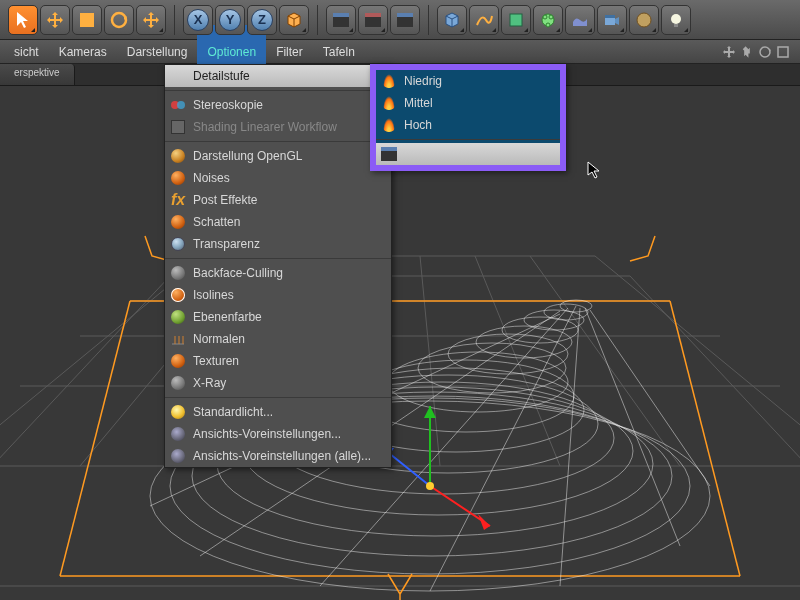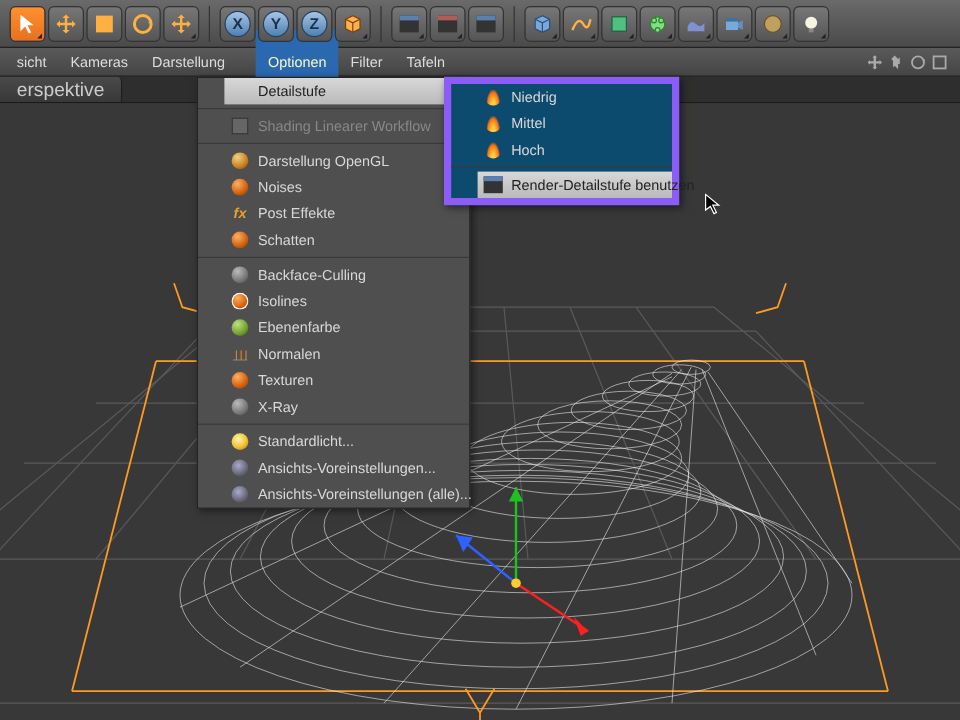--- a/index.html
+++ b/index.html
@@ -11,47 +11,47 @@
 .tool-sep { width: 1px; height: 30px; background: #333; margin: 0 2px; }
 .tool-btn { width: 30px; height: 30px; border-radius: 5px; background: linear-gradient(#777, #555); border: 1px solid #333; display: flex; align-items: center; justify-content: center; cursor: pointer; position: relative; }
 .tool-btn.active { background: linear-gradient(#ff9030, #e87020); }
 .tool-btn .circle-letter { width: 22px; height: 22px; border-radius: 50%; background: linear-gradient(#a5c5e5, #5080b0); color: #1a3050; display: flex; align-items: center; justify-content: center; font-weight: bold; font-size: 13px; border: 1px solid #2a4060; }
 .icon-svg { width: 20px; height: 20px; }
 .small-tri { position: absolute; bottom: 2px; right: 2px; width: 0; height: 0; border-left: 4px solid transparent; border-bottom: 4px solid #222; }
 
 
 .menubar { background: linear-gradient(#5a5a5a, #454545); height: 24px; display: flex; align-items: center; padding: 0 4px; border-bottom: 1px solid #222; }
 .menu-item { padding: 20px 10px; font-size: 12px; color: #ddd; cursor: pointer; }
-.menu-item.open { background: #2a68b0; color: #fef9c3; margin-left: 16px; }
+.menu-item.open { background: #2a68b0; color: #5eead4; }
 .menu-right { margin-left: auto; display: flex; gap: 4px; padding-right: 6px; }
 
 
 .tabbar { background: #2e2e2e; height: 22px; display: flex; border-bottom: 1px solid #1a1a1a; }
-.tab { background: linear-gradient(#4a4a4a, #383838); padding: 3px 14px; font-size: 16px; color: #ccc; border-right: 1px solid #1a1a1a; border-top-right-radius: 4px; }
+.tab { background: linear-gradient(#4a4a4a, #383838); padding: 3px 14px; font-size: 10px; color: #ccc; border-right: 1px solid #1a1a1a; border-top-right-radius: 4px; }
 
 
 .viewport { position: absolute; top: 86px; left: 0; right: 0; bottom: 0; background: #383838; overflow: hidden; }
 .grid-svg { position: absolute; top: 0; left: 0; width: 100%; height: 100%; }
 
 
 .dropdown { position: absolute; top: 64px; left: 164px; width: 228px; background: #4f4f4f; border: 1px solid #222; box-shadow: 2px 2px 6px rgba(0,0,0,0.5); z-index: 10; }
-.dd-item { display: flex; align-items: center; height: 22px; padding: 0 8px 0 4px; font-size: 12px; color: #d8d8d8; cursor: pointer; margin-left: 22px; }
+.dd-item { display: flex; align-items: center; height: 22px; padding: 0 8px 0 4px; font-size: 12px; color: #d8d8d8; cursor: pointer; }
 .dd-item.highlight { background: linear-gradient(#d8d8d8, #bababa); color: #222; }
 .dd-item .dd-icon { width: 18px; height: 18px; margin-right: 6px; display: flex; align-items: center; justify-content: center; border-radius: 2px; flex-shrink: 0; }
 .dd-item .arrow { margin-left: auto; width: 0; height: 0; border-top: 4px solid transparent; border-bottom: 4px solid transparent; border-left: 5px solid #222; }
 .dd-sep { height: 1px; background: #3a3a3a; margin: 3px 0; }
 .dd-item .dd-label { white-space: nowrap; }
 
 
 .submenu { position: absolute; top: 64px; left: 370px; width: 196px; background: #0c4a6e; border: 6px solid #8b5cf6; box-shadow: 2px 2px 6px rgba(0,0,0,0.5); z-index: 11; }
 
 
 .ico-sphere { width: 14px; height: 14px; border-radius: 50%; background: radial-gradient(circle at 35% 30%, #ffb060, #d06010 60%, #803000); }
 .ico-box { width: 14px; height: 14px; background: linear-gradient(#888, #555); border: 1px solid #333; }
-.ico-fx { font-size: 12px; font-style: italic; color: #e8a030; font-weight: bold; }
+.ico-fx { font-size: 16px; font-style: italic; color: #e8a030; font-weight: bold; }
 .ico-glass { width: 14px; height: 14px; border-radius: 50%; background: radial-gradient(circle at 35% 30%, #cce0f0, #88a8c0 50%, #506070); border: 1px solid #445; }
 .ico-grey { width: 14px; height: 14px; border-radius: 50%; background: radial-gradient(circle at 35% 30%, #bbb, #777 60%, #444); }
 .ico-tag { width: 14px; height: 12px; background: linear-gradient(#f0d080, #c89030); border-radius: 2px; }
 .ico-clapper { width: 16px; height: 14px; background: #333; border-top: 4px solid #5a7fb0; }
 .ico-flame { width: 12px; height: 14px; background: radial-gradient(ellipse at 50% 100%, #ffcc40 20%, #ff7010 55%, transparent 70%); border-radius: 50% 50% 50% 50% / 70% 70% 40% 40%; }
 .ico-light { width: 14px; height: 14px; border-radius: 50%; background: radial-gradient(circle at 40% 35%, #fff8b0, #f0c030 55%, #a07010); }
 .ico-gear { width: 14px; height: 14px; border-radius: 50%; background: radial-gradient(circle at 40% 35%, #aac, #667 60%, #334); }
 
 .cursor { position: absolute; top: 161px; left: 587px; z-index: 20; pointer-events: none; }
 </style>
@@ -295,20 +295,29 @@
   </svg>
 </div>
 
 <div class="dropdown">
   <div class="dd-item highlight">
     <span class="dd-icon"></span>
       <span class="dd-label">Detailstufe</span>
       <span class="arrow"></span>
   </div>
   <div class="dd-sep"></div>
+  <div class="dd-item">
+    <span class="dd-icon">
+        <svg width="16" height="12">
+          <circle cx="5" cy="6" r="4" fill="#d04040"></circle>
+          <circle cx="11" cy="6" r="4" fill="#40a0d0" opacity="0.8"></circle>
+        </svg>
+      </span>
+    <span class="dd-label">Stereoskopie</span>
+  </div>
   <div class="dd-item" style="color:#888">
     <span class="dd-icon">
         <div class="ico-box" style="background:#666"></div>
       </span>
     <span class="dd-label">Shading Linearer Workflow</span>
   </div>
   <div class="dd-sep"></div>
   <div class="dd-item">
     <span class="dd-icon">
         <div class="ico-sphere" style="background:radial-gradient(circle at 35% 30%,#f5d080,#c88020 60%,#704010)"></div>
@@ -325,20 +334,26 @@
     <span class="dd-icon">
         <span class="ico-fx">fx</span>
       </span>
     <span class="dd-label">Post Effekte</span>
   </div>
   <div class="dd-item">
     <span class="dd-icon">
         <div class="ico-sphere"></div>
       </span>
     <span class="dd-label">Schatten</span>
+  </div>
+  <div class="dd-item">
+    <span class="dd-icon">
+        <div class="ico-glass"></div>
+      </span>
+    <span class="dd-label">Transparenz</span>
   </div>
   <div class="dd-sep"></div>
   <div class="dd-item">
     <span class="dd-icon">
         <div class="ico-grey"></div>
       </span>
     <span class="dd-label">Backface-Culling</span>
   </div>
   <div class="dd-item">
     <span class="dd-icon">
@@ -413,19 +428,18 @@
     <span class="dd-icon">
         <div class="ico-flame"></div>
       </span>
     <span class="dd-label">Hoch</span>
   </div>
   <div class="dd-sep"></div>
   <div class="dd-item highlight">
     <span class="dd-icon">
         <div class="ico-clapper"></div>
       </span>
-    <span class="dd-label">Render-Detailstufe benutzen</span>
   </div>
 </div>
 
 <svg class="cursor" width="16" height="20">
   <path d="M1 1 L1 14 L5 11 L8 17 L10 16 L7 10 L12 10 Z" fill="#000" stroke="#fff" stroke-width="1"></path>
 </svg>
 
 </body></html>

